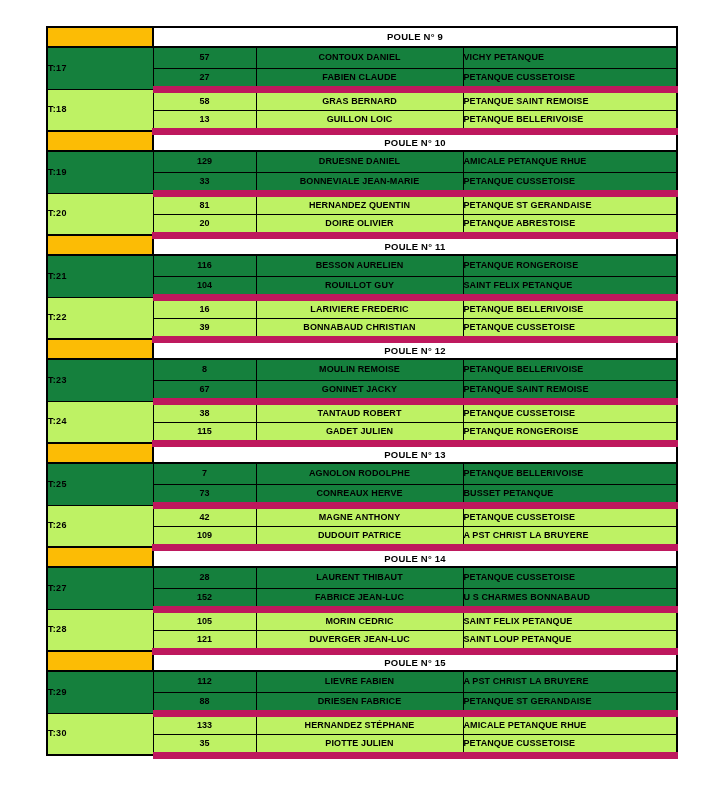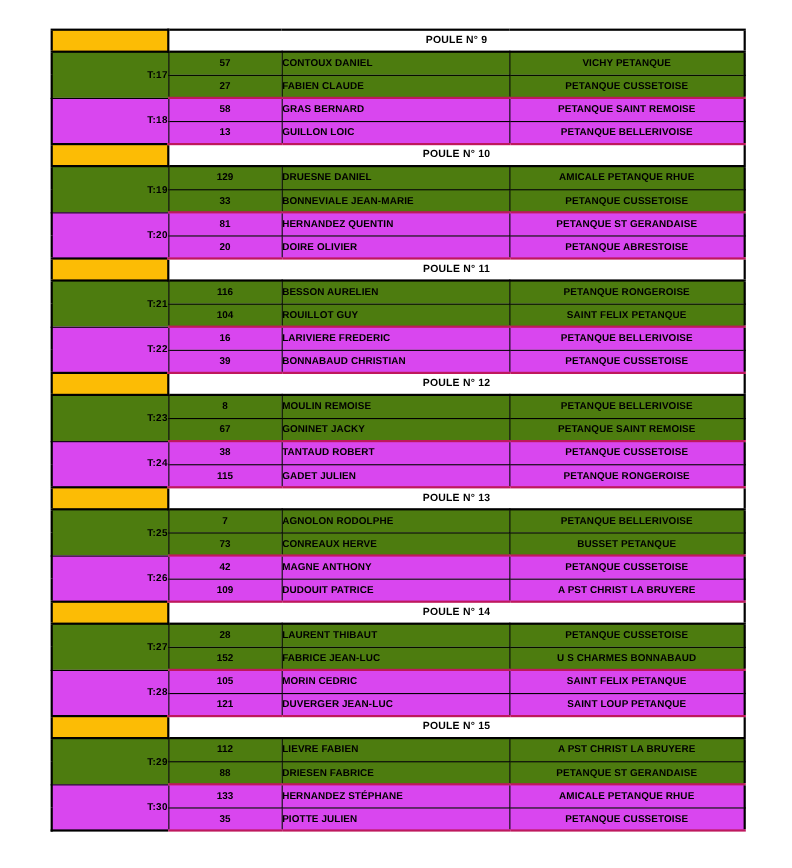--- a/index.html
+++ b/index.html
@@ -55,53 +55,53 @@
     background: #ffffff;
     text-align: center;
     vertical-align: middle;
     height: 20px;
     font-size: 9.5px;
     letter-spacing: 0.2px;
   }
 
   
   td.terrain {
-    text-align: right;
+    text-align: left;
     vertical-align: middle;
     font-size: 9.5px;
     letter-spacing: 0.3px;
     border-right: 2px solid #000000;
   }
   td.num {
     text-align: center;
     vertical-align: middle;
     height: 21px;
   }
   td.pname {
-    text-align: left;
+    text-align: center;
     vertical-align: middle;
     padding-left: 4px;
     letter-spacing: 0.1px;
     height: 21px;
   }
   td.club {
-    text-align: center;
+    text-align: left;
     vertical-align: middle;
     padding-left: 4px;
     color: #2222DD;
     letter-spacing: 0.1px;
     height: 21px;
   }
 
   
-  .tint-green { background: #4d7c0f; }
-  .tint-blue  { background: #d946ef; }
-
-  
-  tr.team-last > td { border-bottom: 2px solid #be185d; }
+  .tint-green { background: #15803d; }
+  .tint-blue  { background: #bef264; }
+
+  
+  tr.team-last > td { border-bottom: 7px solid #be185d; }
   tr.poule-row > td { border-top: 2px solid #000000; border-bottom: 2px solid #000000; }
 </style>
 </head>
 <body>
 
 <div id="sheet">
   <table class="draw-table">
     <colgroup>
       <col class="c-terrain">
       <col class="c-num">

